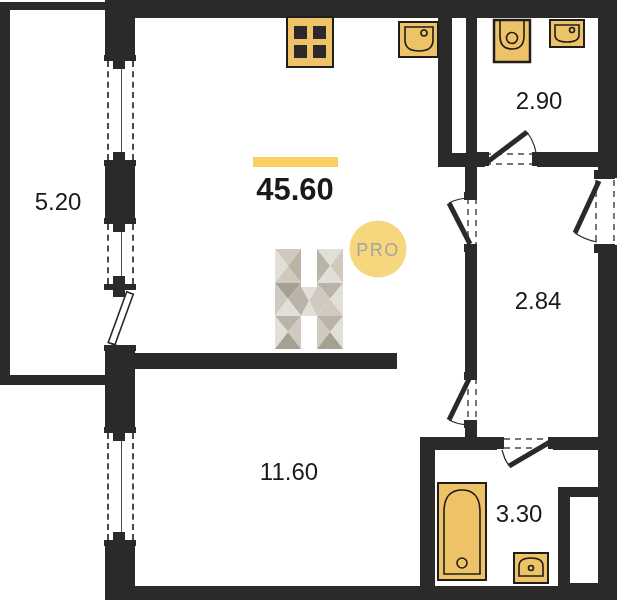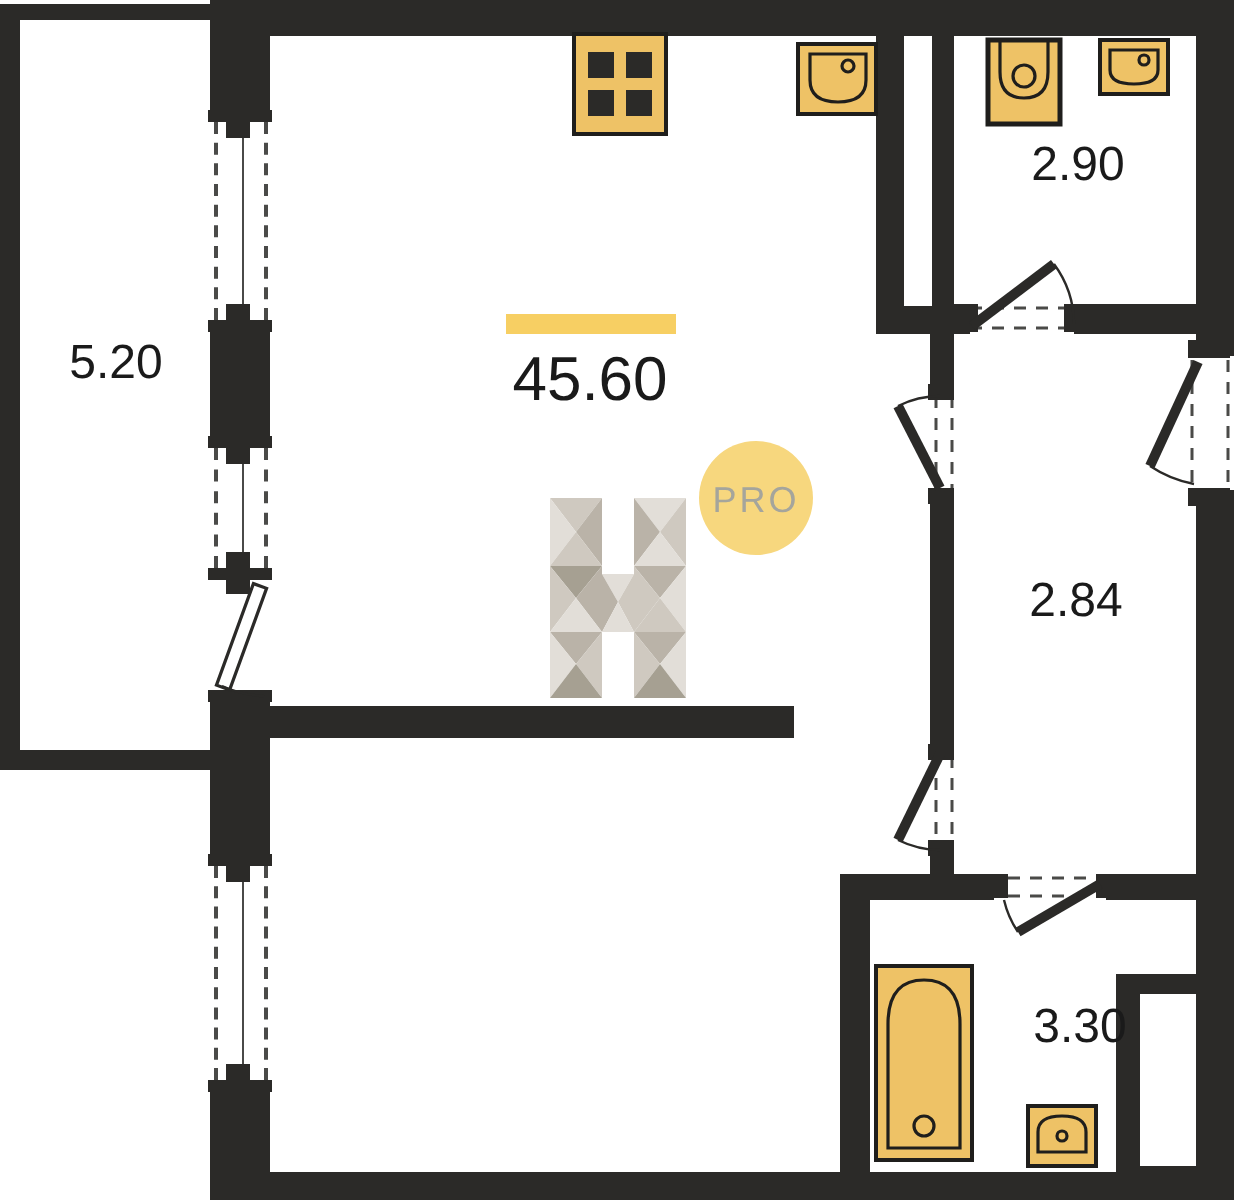--- a/index.html
+++ b/index.html
@@ -18,21 +18,21 @@
   .window::before{
     content:"";position:absolute;left:50%;top:0;bottom:0;width:1px;
     background:var(--window-line,#4a4a48);
   }
   .area-label{
     position:absolute;transform:translate(-50%,-50%);
     font-size:24px;color:var(--label-text,#1a1a1a);white-space:nowrap;
   }
   .total-label{
     position:absolute;transform:translate(-50%,-50%);
-    font-size:31px;font-weight:normal;color:var(--label-text,#1a1a1a);white-space:nowrap;
+    font-size:31px;font-weight:bold;color:var(--label-text,#1a1a1a);white-space:nowrap;
   }
   .accent-bar{position:absolute;background:var(--accent-bar,#f7cf63);}
   .overlay{position:absolute;left:0;top:0;pointer-events:none;}
   .leaf{stroke:var(--wall,#2b2a28);stroke-width:5;}
   .balcony-leaf{fill:#fff;stroke:var(--wall,#2b2a28);stroke-width:1.6;}
   .arc{fill:none;stroke:var(--wall,#2b2a28);stroke-width:1.2;}
   .dash{stroke:var(--window-line,#4a4a48);stroke-width:1.5;stroke-dasharray:6 5;fill:none;}
   .jamb,.tick{fill:var(--wall,#2b2a28);}
   .fx{fill:var(--fixture-fill,#eec266);stroke:var(--fixture-stroke,#1f1e1c);stroke-width:2;}
   .fx-heavy{fill:var(--fixture-fill,#eec266);stroke:var(--fixture-stroke,#1f1e1c);stroke-width:2.5;}
@@ -220,17 +220,18 @@
 
     <g>
       <circle class="badge-circle" cx="378" cy="249" r="28.5"></circle>
       <text class="badge-text" x="378" y="256" text-anchor="middle">PRO</text>
     </g>
   </svg>
 
   <div class="accent-bar" style="left:253px;top:157px;width:85px;height:10px"></div>
   <div class="total-label" style="left:295px;top:190px">45.60</div>
 
-  <div class="area-label" style="left:58px;top:182px">5.20</div>
-  <div class="area-label" style="left:539px;top:83px">2.90</div>
+  <div class="area-label" style="left:58px;top:202px">5.20</div>
+  <div class="area-label" style="left:539px;top:101px">2.90</div>
   <div class="area-label" style="left:538px;top:301px">2.84</div>
-  <div class="area-label" style="left:540px;top:514px">3.30</div>
+  <div class="area-label" style="left:289px;top:472px">11.60</div>
+  <div class="area-label" style="left:519px;top:514px">3.30</div>
 </div>
 
 </body></html>

